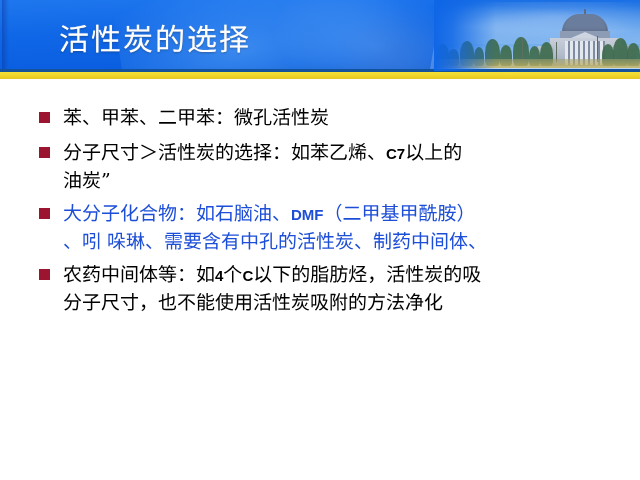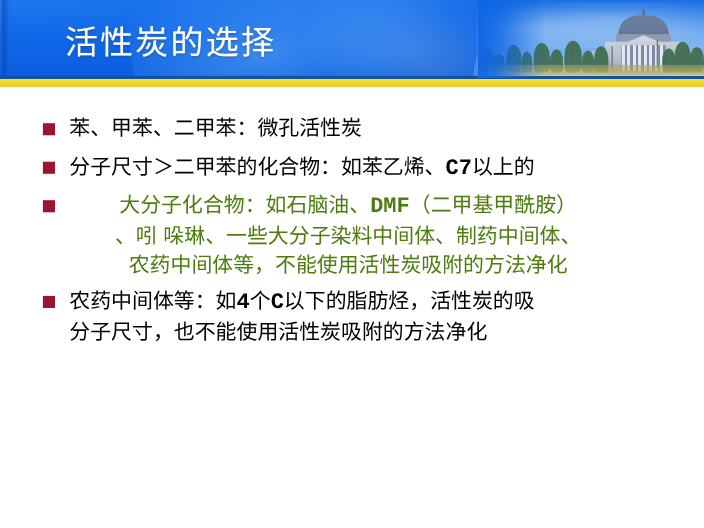--- a/index.html
+++ b/index.html
@@ -219,23 +219,23 @@
     background: #9c1530;
   }
   .bullet-text {
     font-family: "DejaVu Serif", "Liberation Serif", serif;
     font-size: 19px;
     line-height: 26px;
     color: #000000;
     text-align: left;
   }
   .bullet-text b {
-    font-family: Liberation Mono, monospace;
+    font-family: Liberation Sans, sans-serif;
     font-weight: bold;
-    font-size: 20px;
+    font-size: 15px;
   }
   
   .row-tight { margin-bottom: 7px; }
 </style>
 </head>
 <body>
 
 <div class="slide">
 
   <div class="banner">
@@ -290,29 +290,29 @@
   <div class="body" id="bullet-list">
       <div class="bullet-row">
         <span class="bullet-mark" style="background: rgb(156, 21, 48);"></span>
         <div class="bullet-text" style="color: rgb(0, 0, 0);">
           <div><span>苯、甲苯、二甲苯：微孔活性炭</span></div>
         </div>
       </div>
       <div class="bullet-row row-tight">
         <span class="bullet-mark" style="background: rgb(156, 21, 48);"></span>
         <div class="bullet-text" style="color: rgb(0, 0, 0);">
-          <div><span>分子尺寸＞二甲苯的化合物：如苯乙烯、</span><b>C7</b><span>以上的</span></div>
+          <div><span>分子尺寸＞活性炭的选择：如苯乙烯、</span><b>C7</b><span>以上的</span></div>
+          <div><span>油炭”</span></div>
         </div>
       </div>
       <div class="bullet-row row-tight">
         <span class="bullet-mark" style="background: rgb(156, 21, 48);"></span>
-        <div class="bullet-text" style="color: #4d7c0f; text-align: center;">
+        <div class="bullet-text" style="color: #1d4ed8;">
           <div><span>大分子化合物：如石脑油、</span><b>DMF</b><span>（二甲基甲酰胺）</span></div>
-          <div><span>、吲 哚琳、一些大分子染料中间体、制药中间体、</span></div>
-          <div><span>农药中间体等，不能使用活性炭吸附的方法净化</span></div>
+          <div><span>、吲 哚琳、需要含有中孔的活性炭、制药中间体、</span></div>
         </div>
       </div>
       <div class="bullet-row row-tight">
         <span class="bullet-mark" style="background: rgb(156, 21, 48);"></span>
         <div class="bullet-text" style="color: rgb(0, 0, 0);">
           <div><span>农药中间体等：如</span><b>4</b><span>个</span><b>C</b><span>以下的脂肪烃，活性炭的吸</span></div>
           <div><span>分子尺寸，也不能使用活性炭吸附的方法净化</span></div>
         </div>
       </div>
     </div>

